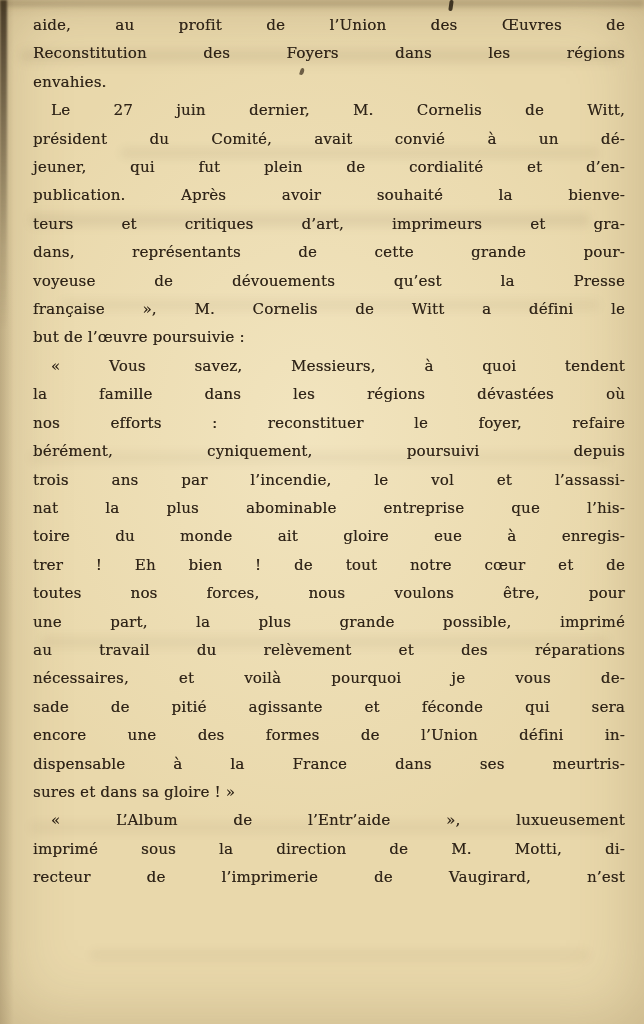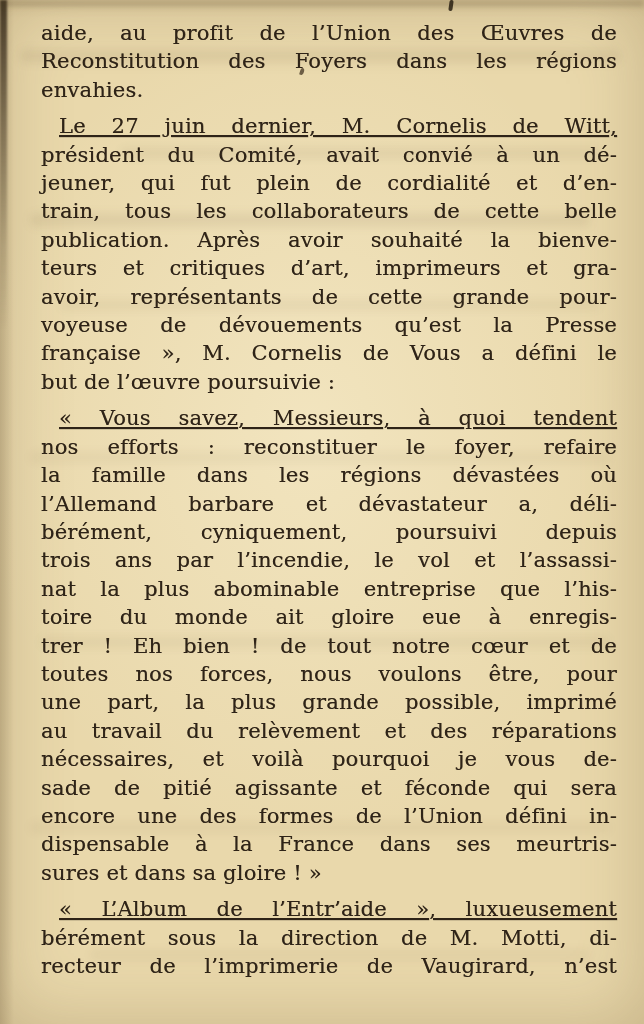--- a/index.html
+++ b/index.html
@@ -70,34 +70,34 @@
     background: rgba(55,42,26,0.7);
     border-radius: 50% 50% 50% 0;
     transform: rotate(15deg);
   }
   .column {
     position: absolute;
     left: 33px; top: 11px;
     width: 592px;
   }
   .column p {
-    margin: 8px;
-    font-size: 21px;
+    margin: 0;
+    font-size: 15px;
     line-height: 28.4px;
     color: #2e2317;
     letter-spacing: 0.2px;
     text-shadow: 0.3px 0.3px 0.5px rgba(46,35,23,0.55);
   }
   .line {
     display: block;
     text-align: justify;
     text-align-last: justify;
     white-space: normal;
   }
-  .line.indent { padding-left: 18px; text-decoration: underline; }
+  .line.indent { padding-left: 18px; }
   .line.noj { text-align-last: left; }
 </style>
 </head>
 <body>
 
 <div class="scan">
   <div class="edge-left-soft"></div>
   <div class="edge-left"></div>
   <div class="edge-top"></div>
 
@@ -116,46 +116,44 @@
   <div class="column" id="column">
       <p>
         <span class="line">aide, au profit de l’Union des Œuvres de</span>
         <span class="line">Reconstitution des Foyers dans les régions</span>
         <span class="line noj">envahies.</span>
       </p>
       <p>
         <span class="line indent">Le 27 juin dernier, M. Cornelis de Witt,</span>
         <span class="line">président du Comité, avait convié à un dé-</span>
         <span class="line">jeuner, qui fut plein de cordialité et d’en-</span>
-        <span class="line">train, tous les collaborateurs de cette belle</span>
         <span class="line">publication. Après avoir souhaité la bienve-</span>
         <span class="line">teurs et critiques d’art, imprimeurs et gra-</span>
-        <span class="line">avoir, représentants de cette grande pour-</span>
+        <span class="line">dans, représentants de cette grande pour-</span>
         <span class="line">voyeuse de dévouements qu’est la Presse</span>
-        <span class="line">française », M. Cornelis de Vous a défini le</span>
+        <span class="line">française », M. Cornelis de Witt a défini le</span>
         <span class="line noj">but de l’œuvre poursuivie :</span>
       </p>
       <p>
         <span class="line indent">« Vous savez, Messieurs, à quoi tendent</span>
+        <span class="line">la famille dans les régions dévastées où</span>
         <span class="line">nos efforts : reconstituer le foyer, refaire</span>
-        <span class="line">la famille dans les régions dévastées où</span>
-        <span class="line">l’Allemand barbare et dévastateur a, déli-</span>
         <span class="line">bérément, cyniquement, poursuivi depuis</span>
         <span class="line">trois ans par l’incendie, le vol et l’assassi-</span>
         <span class="line">nat la plus abominable entreprise que l’his-</span>
         <span class="line">toire du monde ait gloire eue à enregis-</span>
         <span class="line">trer ! Eh bien ! de tout notre cœur et de</span>
         <span class="line">toutes nos forces, nous voulons être, pour</span>
         <span class="line">une part, la plus grande possible, imprimé</span>
         <span class="line">au travail du relèvement et des réparations</span>
         <span class="line">nécessaires, et voilà pourquoi je vous de-</span>
         <span class="line">sade de pitié agissante et féconde qui sera</span>
         <span class="line">encore une des formes de l’Union défini in-</span>
         <span class="line">dispensable à la France dans ses meurtris-</span>
         <span class="line noj">sures et dans sa gloire ! »</span>
       </p>
       <p>
         <span class="line indent">« L’Album de l’Entr’aide », luxueusement</span>
-        <span class="line">bérément sous la direction de M. Motti, di-</span>
+        <span class="line">imprimé sous la direction de M. Motti, di-</span>
         <span class="line">recteur de l’imprimerie de Vaugirard, n’est</span>
       </p>
     </div>
 </div>
 
 </body></html>

